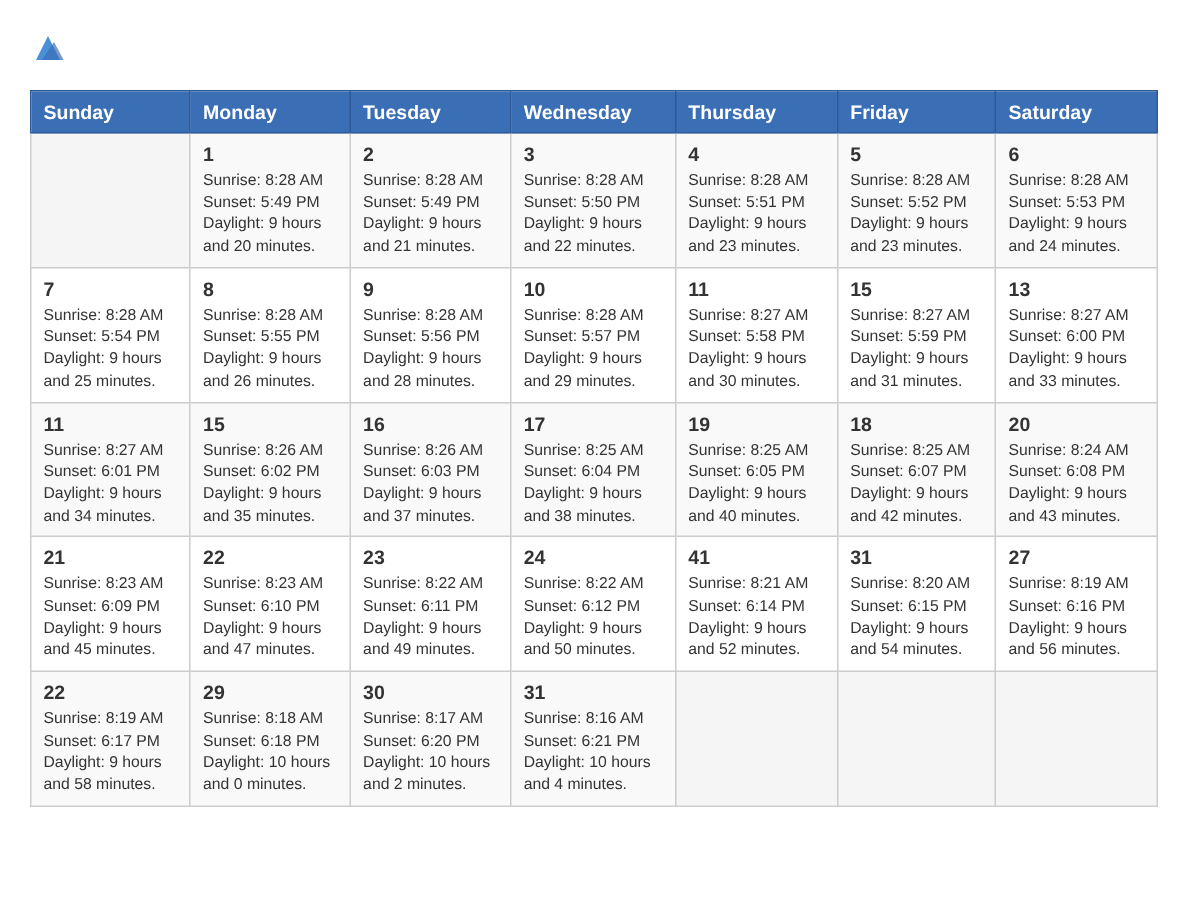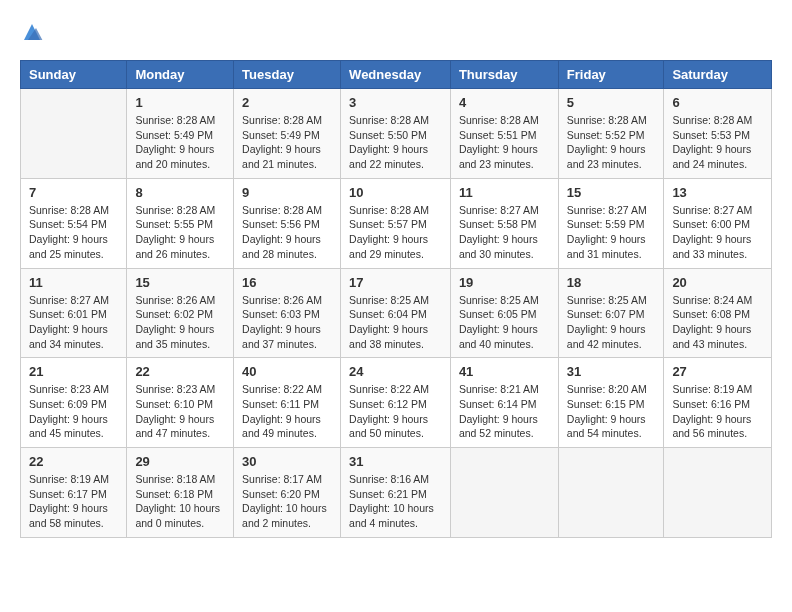--- a/index.html
+++ b/index.html
@@ -215,21 +215,21 @@
       <tr>
         <td>
           <span class="day-number">21</span>
           <div class="day-info">Sunrise: 8:23 AM<br>Sunset: 6:09 PM<br>Daylight: 9 hours and 45 minutes.</div>
         </td>
         <td>
           <span class="day-number">22</span>
           <div class="day-info">Sunrise: 8:23 AM<br>Sunset: 6:10 PM<br>Daylight: 9 hours and 47 minutes.</div>
         </td>
         <td>
-          <span class="day-number">40</span>
+          <span class="day-number">23</span>
           <div class="day-info">Sunrise: 8:22 AM<br>Sunset: 6:11 PM<br>Daylight: 9 hours and 49 minutes.</div>
         </td>
         <td>
           <span class="day-number">24</span>
           <div class="day-info">Sunrise: 8:22 AM<br>Sunset: 6:12 PM<br>Daylight: 9 hours and 50 minutes.</div>
         </td>
         <td>
           <span class="day-number">41</span>
           <div class="day-info">Sunrise: 8:21 AM<br>Sunset: 6:14 PM<br>Daylight: 9 hours and 52 minutes.</div>
         </td>

